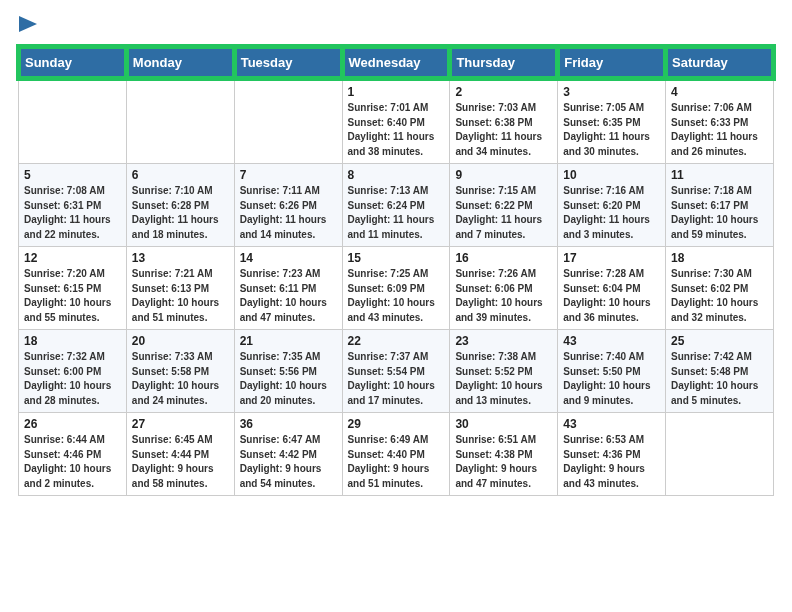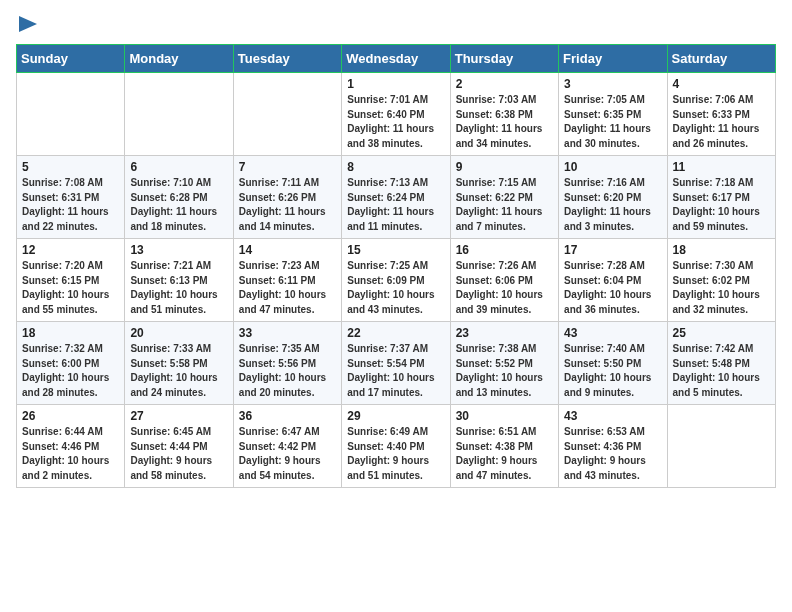--- a/index.html
+++ b/index.html
@@ -54,21 +54,21 @@
       border-collapse: collapse;
       margin-top: 8px;
     }
     .calendar th {
       background-color: #2e6da4;
       color: #fff;
       font-size: 13px;
       font-weight: bold;
       padding: 6px 4px;
       text-align: left;
-      border: 1px solid #22c55e;
+      border: 5px solid #22c55e;
     }
     .calendar td {
       vertical-align: top;
       border: 1px solid #ccc;
       padding: 4px 5px;
       width: 107px;
       min-height: 80px;
       font-size: 10.5px;
       color: #222;
       background: #fff;
@@ -272,21 +272,21 @@
 and 28 minutes.</div>
         </td>
         <td>
           <div class="day-num">20</div>
           <div class="day-info">Sunrise: 7:33 AM
 Sunset: 5:58 PM
 Daylight: 10 hours
 and 24 minutes.</div>
         </td>
         <td>
-          <div class="day-num">33</div>
+          <div class="day-num">21</div>
           <div class="day-info">Sunrise: 7:35 AM
 Sunset: 5:56 PM
 Daylight: 10 hours
 and 20 minutes.</div>
         </td>
         <td>
           <div class="day-num">22</div>
           <div class="day-info">Sunrise: 7:37 AM
 Sunset: 5:54 PM
 Daylight: 10 hours

